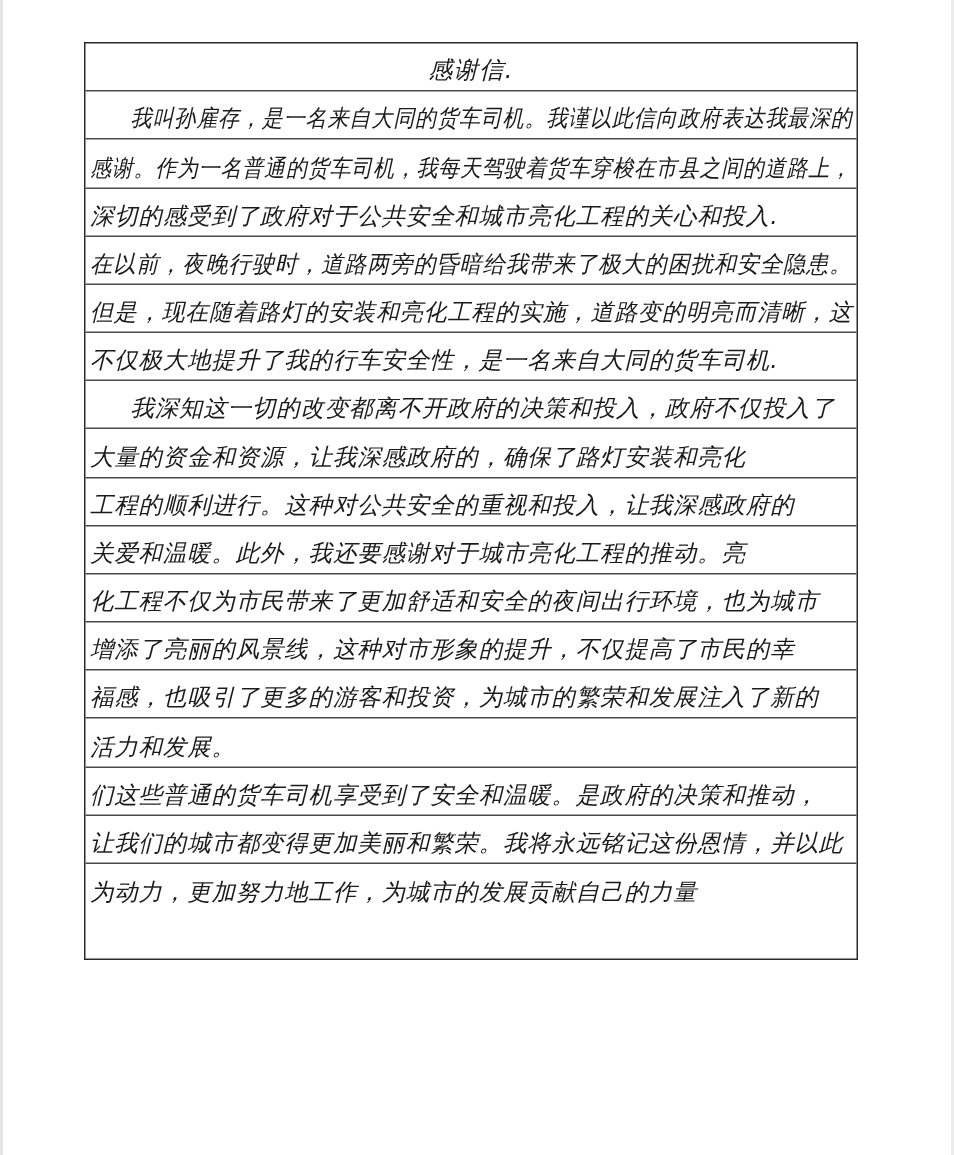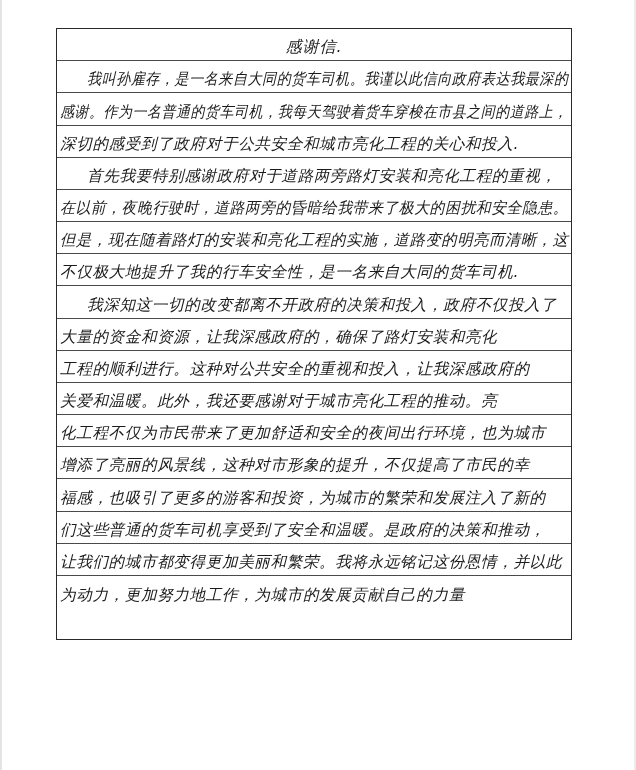--- a/index.html
+++ b/index.html
@@ -43,23 +43,20 @@
 
   <div class="row indent">
       <span class="txt" style="transform: scaleX(0.901);">我叫孙雇存，是一名来自大同的货车司机。我谨以此信向政府表达我最深的</span>
     </div>
   <div class="row">
       <span class="txt" style="transform: scaleX(0.896);">感谢。作为一名普通的货车司机，我每天驾驶着货车穿梭在市县之间的道路上，</span>
     </div>
   <div class="row">
       <span class="txt">深切的感受到了政府对于公共安全和城市亮化工程的关心和投入.</span>
     </div>
-  <div class="row indent">
-      <span class="txt">首先我要特别感谢政府对于道路两旁路灯安装和亮化工程的重视，</span>
-    </div>
   <div class="row">
       <span class="txt" style="transform: scaleX(0.951);">在以前，夜晚行驶时，道路两旁的昏暗给我带来了极大的困扰和安全隐患。</span>
     </div>
   <div class="row">
       <span class="txt" style="transform: scaleX(0.981);">但是，现在随着路灯的安装和亮化工程的实施，道路变的明亮而清晰，这</span>
     </div>
   <div class="row">
       <span class="txt">不仅极大地提升了我的行车安全性，是一名来自大同的货车司机.</span>
     </div>
   <div class="row indent">
@@ -77,20 +74,23 @@
   <div class="row">
       <span class="txt">化工程不仅为市民带来了更加舒适和安全的夜间出行环境，也为城市</span>
     </div>
   <div class="row">
       <span class="txt">增添了亮丽的风景线，这种对市形象的提升，不仅提高了市民的幸</span>
     </div>
   <div class="row">
       <span class="txt">福感，也吸引了更多的游客和投资，为城市的繁荣和发展注入了新的</span>
     </div>
   <div class="row">
+      <span class="txt">活力和发展。</span>
+    </div>
+  <div class="row">
       <span class="txt">们这些普通的货车司机享受到了安全和温暖。是政府的决策和推动，</span>
     </div>
   <div class="row">
       <span class="txt">让我们的城市都变得更加美丽和繁荣。我将永远铭记这份恩情，并以此</span>
     </div>
   <div class="row">
       <span class="txt">为动力，更加努力地工作，为城市的发展贡献自己的力量</span>
     </div>
 </div>
 

